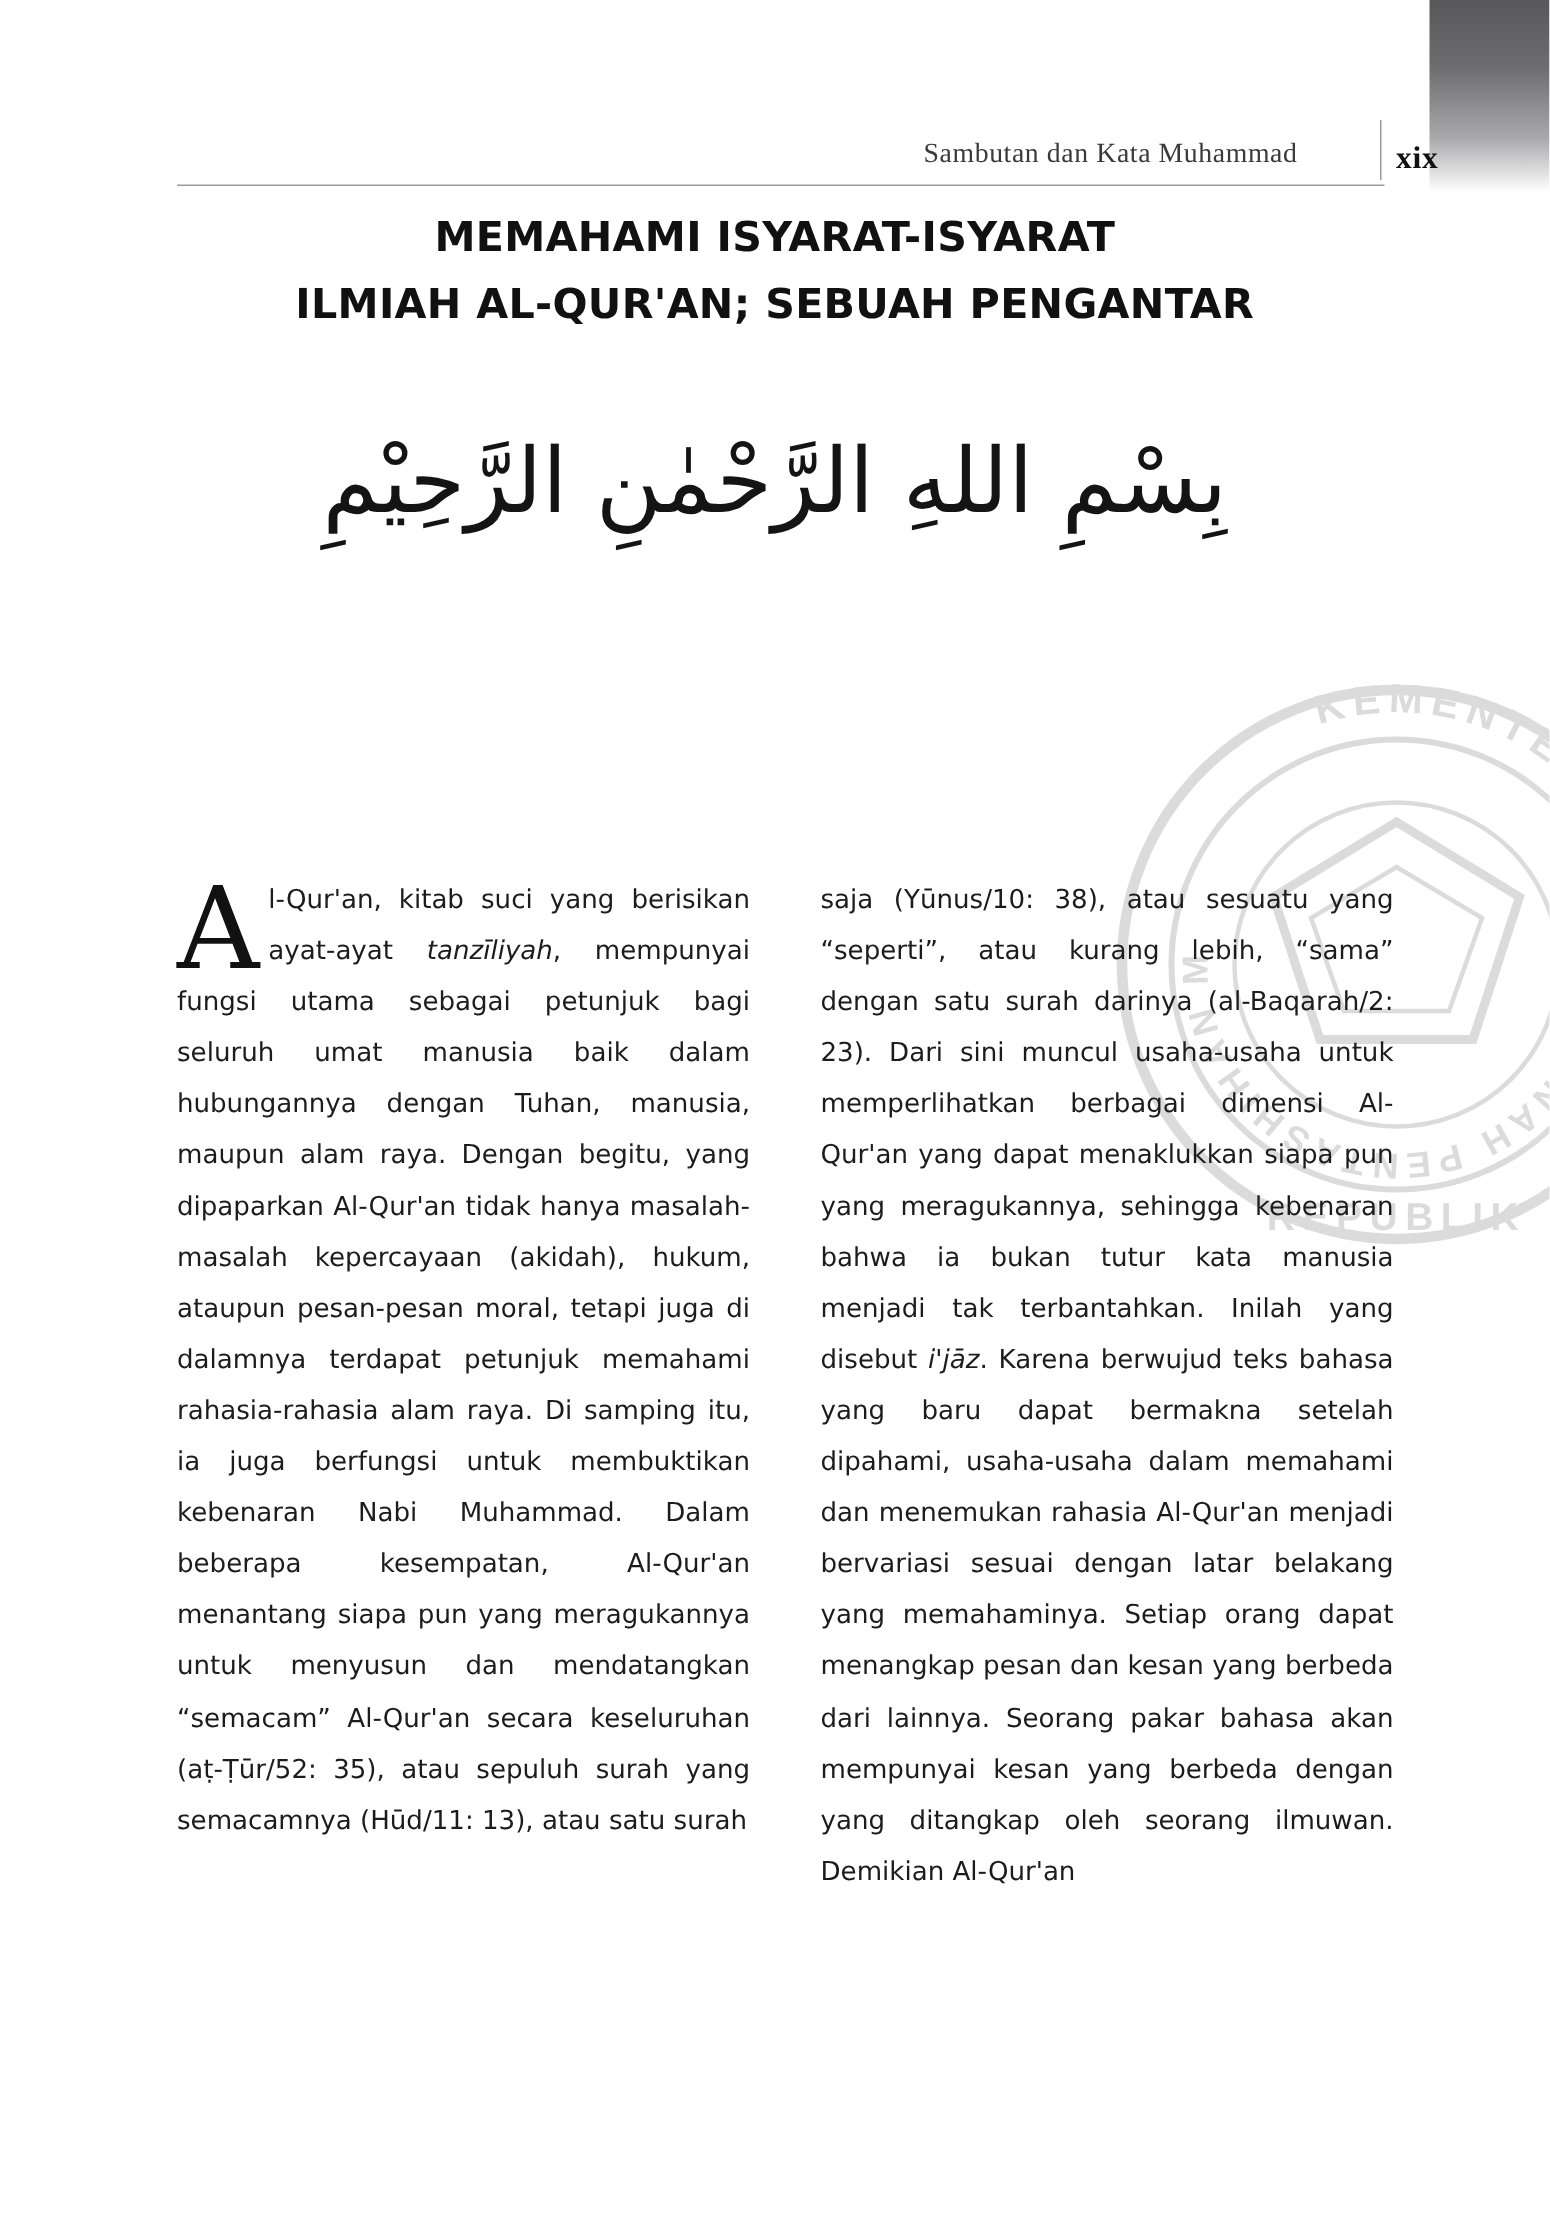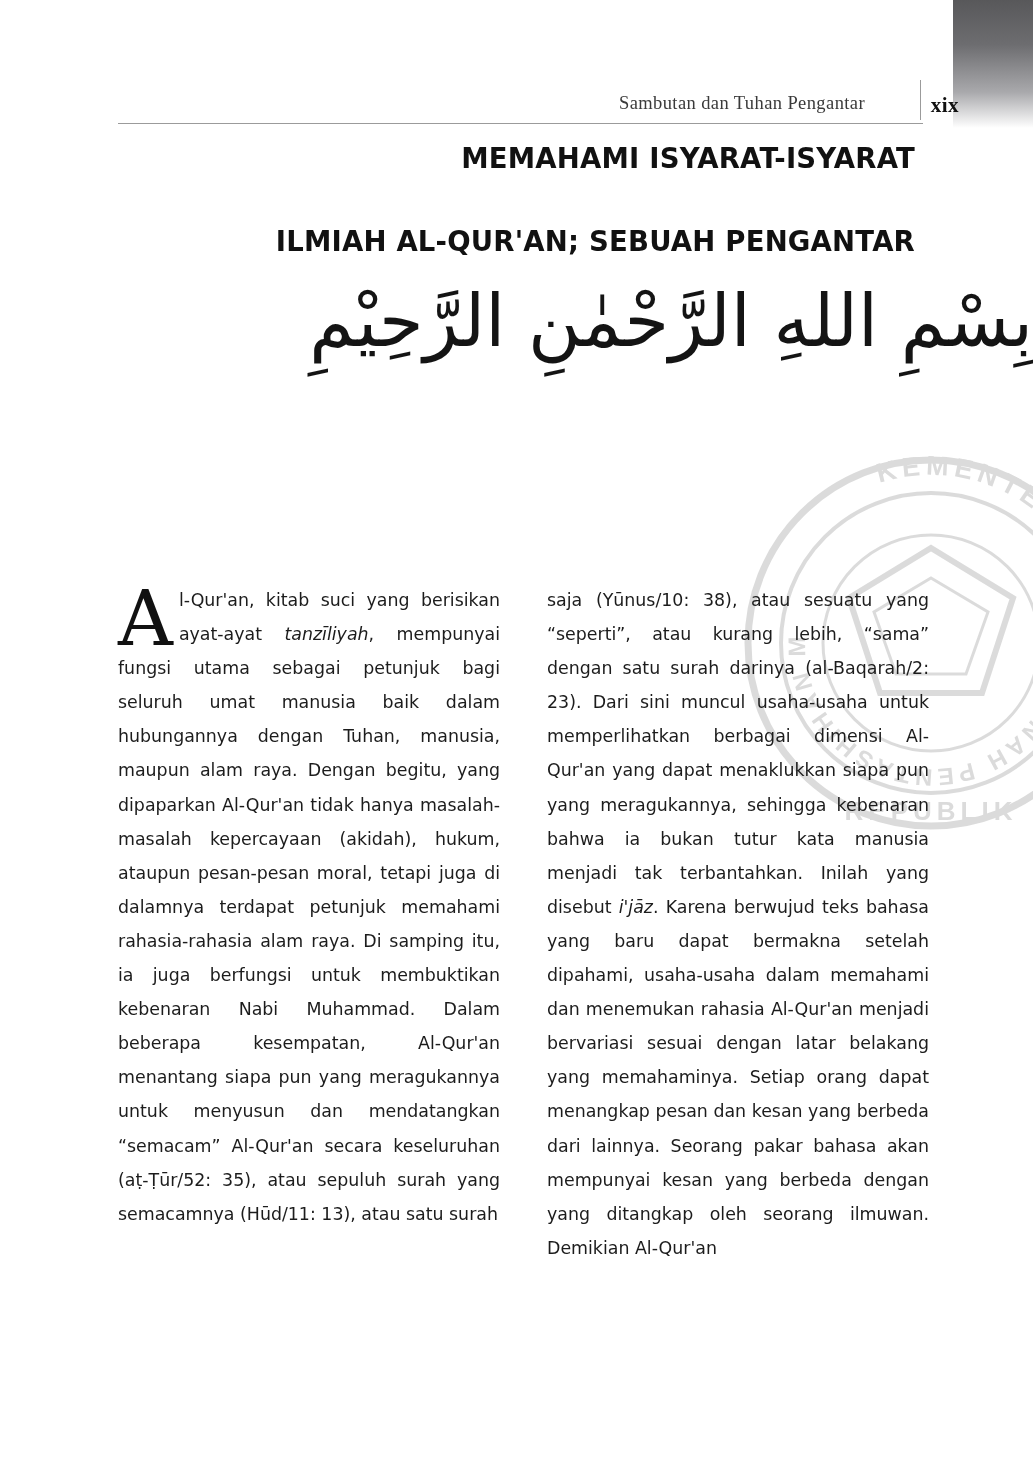--- a/index.html
+++ b/index.html
@@ -70,38 +70,39 @@
     height: 40px;
     background: #9b9b9b;
   }
 
   
   .title {
     position: absolute;
     top: 136px;
     left: 118px;
     right: 118px;
-    text-align: right;
+    text-align: center;
     font-family: "DejaVu Sans", sans-serif;
     font-weight: bold;
     font-size: 27.5px;
     line-height: 45px;
     letter-spacing: 0.2px;
     color: #111;
   }
-  .title .line2 { display: block; margin-top: 38px; }
+  .title .line2 { display: block; }
 
   
   .basmalah {
     position: absolute;
     top: 262px;
     left: 0;
     right: 0;
+    text-align: center;
     font-family: "DejaVu Sans", sans-serif;
-    font-size: 72px;
+    font-size: 60px;
     line-height: 118px;
     color: #141414;
     direction: rtl;
   }
 
   
   .stamp {
     position: absolute;
     top: 428px;
     left: 716px;
@@ -147,21 +148,21 @@
     color: #111;
   }
   .it { }
 </style>
 </head>
 <body>
 
 <div class="edge-tab"></div>
 
 <div class="header">
-  <div class="header-text">Sambutan dan Tuhan Pengantar</div>
+  <div class="header-text">Sambutan dan Kata Muhammad</div>
   <div class="header-divider"></div>
   <div class="page-number">xix</div>
   <div class="header-rule"></div>
 </div>
 
 <div class="title">
   <span>MEMAHAMI ISYARAT-ISYARAT</span>
   <span class="line2">ILMIAH AL-QUR'AN; SEBUAH PENGANTAR</span>
 </div>
 

